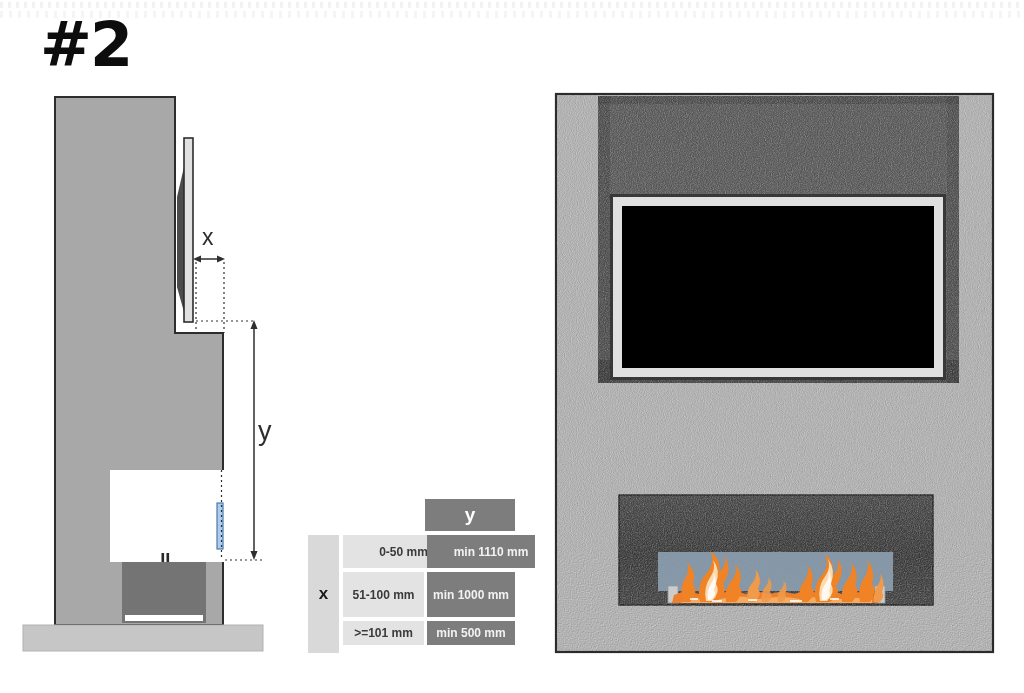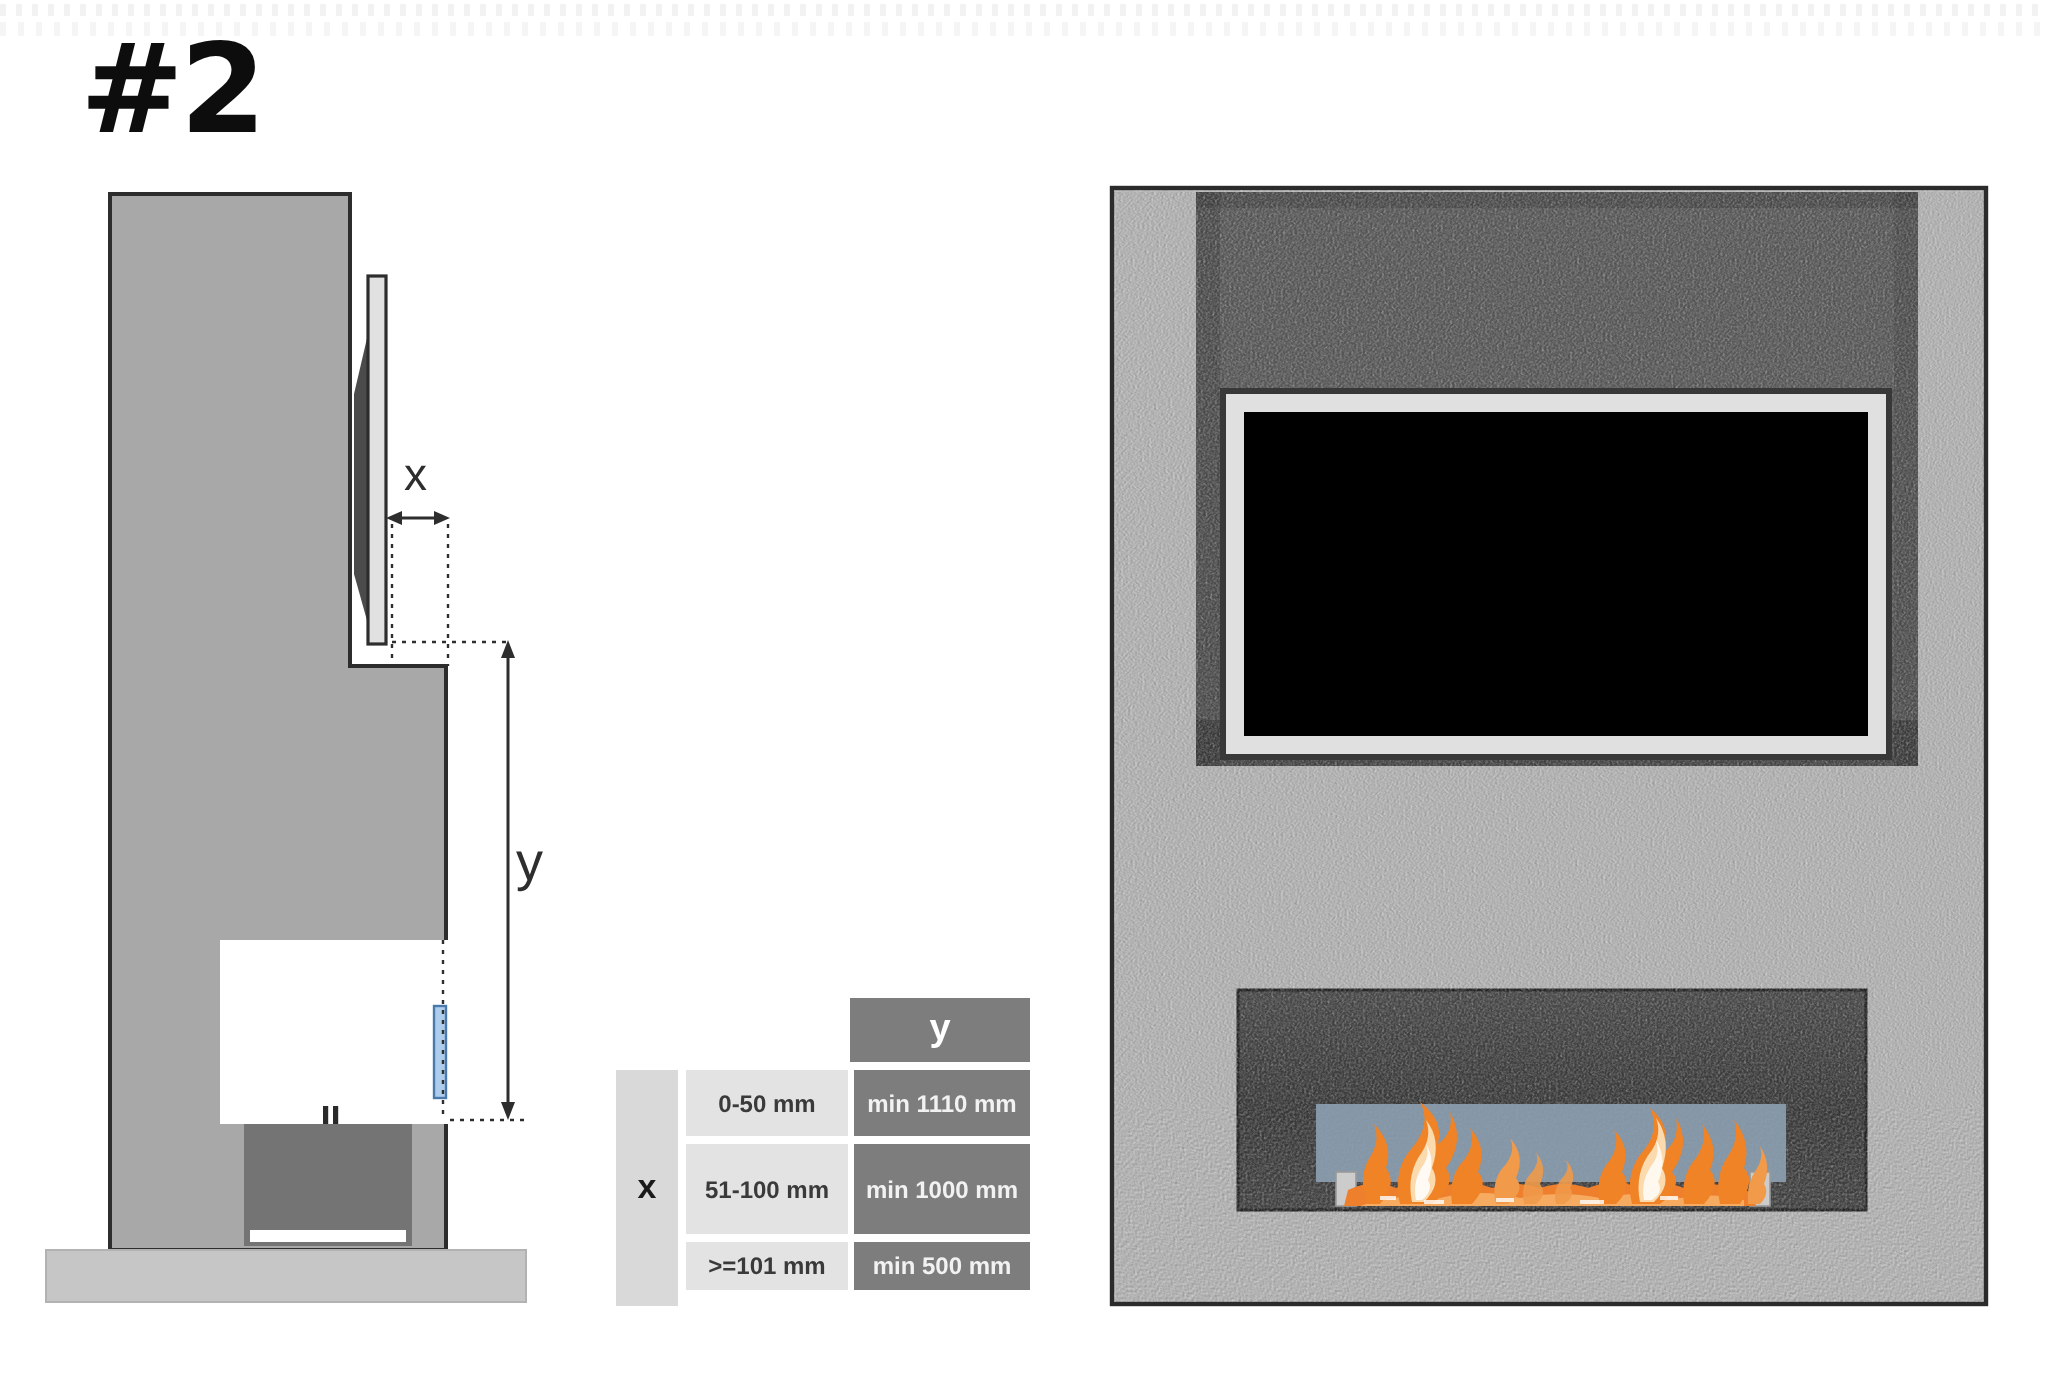--- a/index.html
+++ b/index.html
@@ -35,21 +35,21 @@
     font-family:"Liberation Sans",sans-serif;
   }
   .cell.hy{left:425px;top:499px;width:90px;height:32px;background:#7d7d7d;
     color:#ffffff;font-size:19px;font-weight:bold;}
   .cell.hx{left:308px;top:535px;width:31px;height:118px;background:#d9d9d9;
     color:#1a1a1a;font-size:17px;font-weight:bold;}
   .cell.mid{left:343px;width:81px;background:#e3e3e3;color:#3a3a3a;
     font-size:12px;font-weight:600;}
   .cell.dark{left:427px;width:88px;background:#7d7d7d;color:#f2f2f2;
     font-size:12px;font-weight:600;text-align:right;}
-  .r1{top:535px;height:33px;}
+  .r1{top:535px;height:33px;padding-left:20px;}
   .r2{top:572px;height:45px;}
   .r3{top:621px;height:24px;}
 </style>
 </head>
 <body>
 
 <div class="stage">
 
   <div class="top-strip"></div>
 

